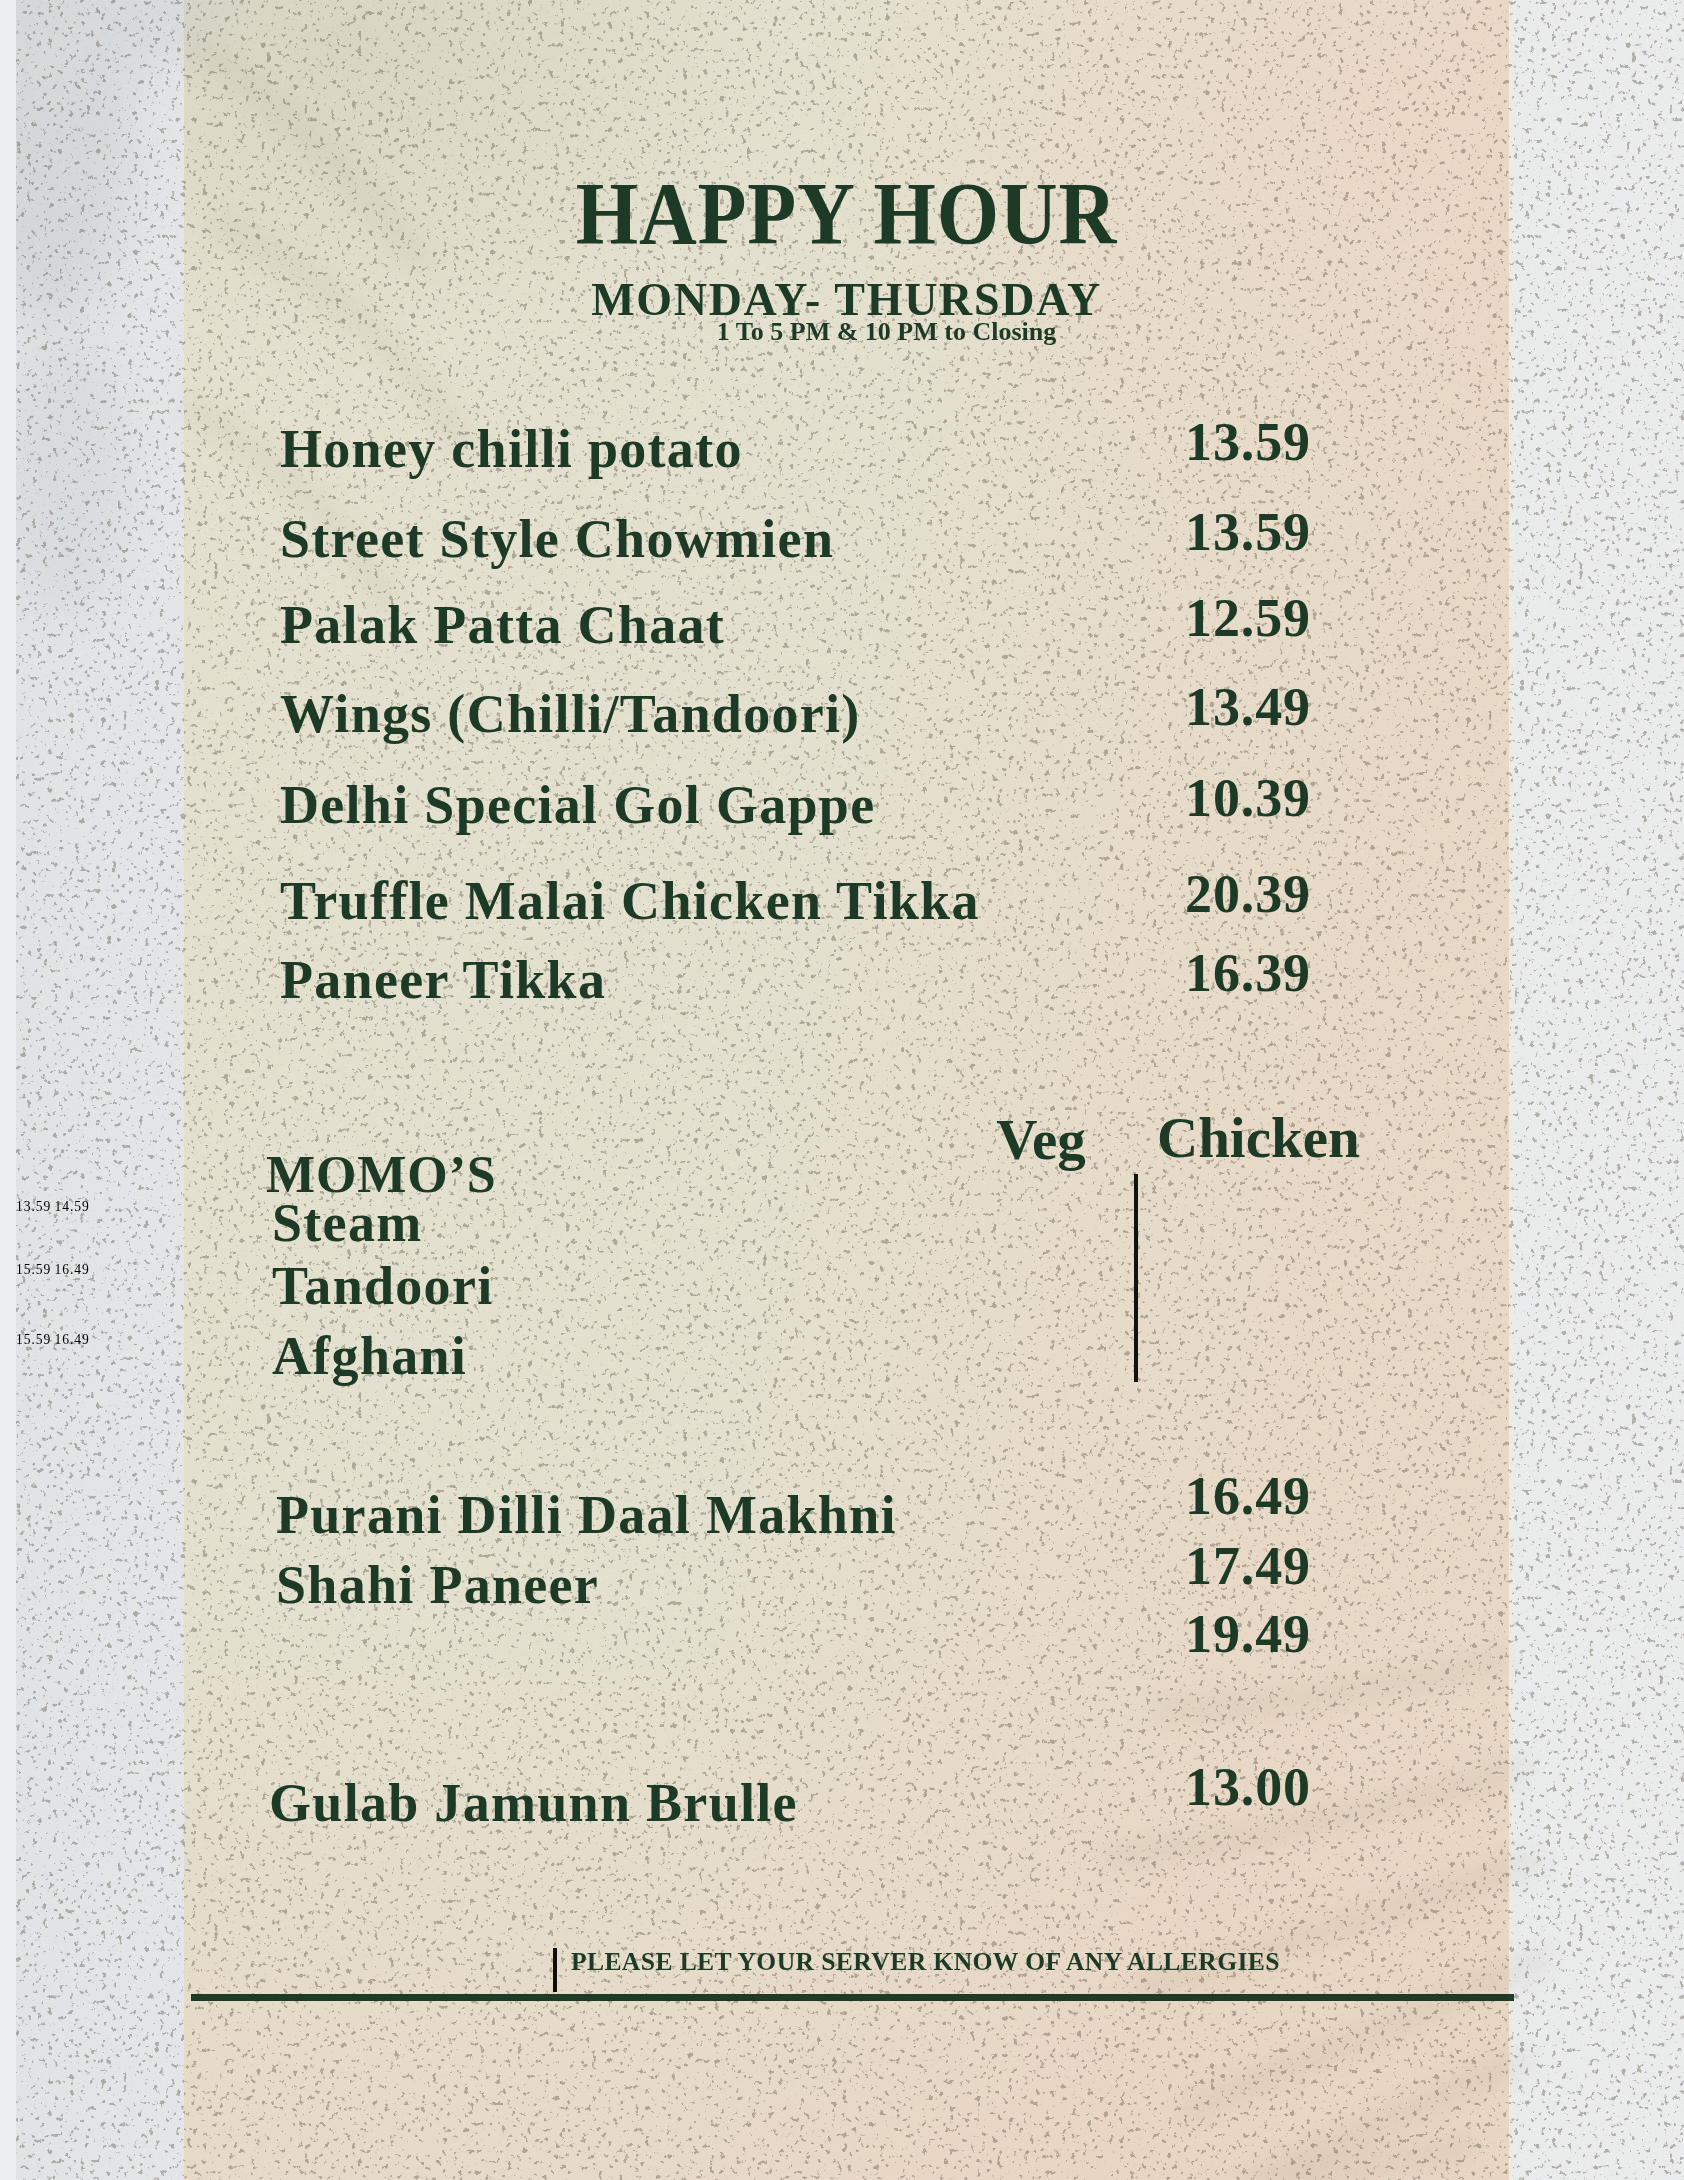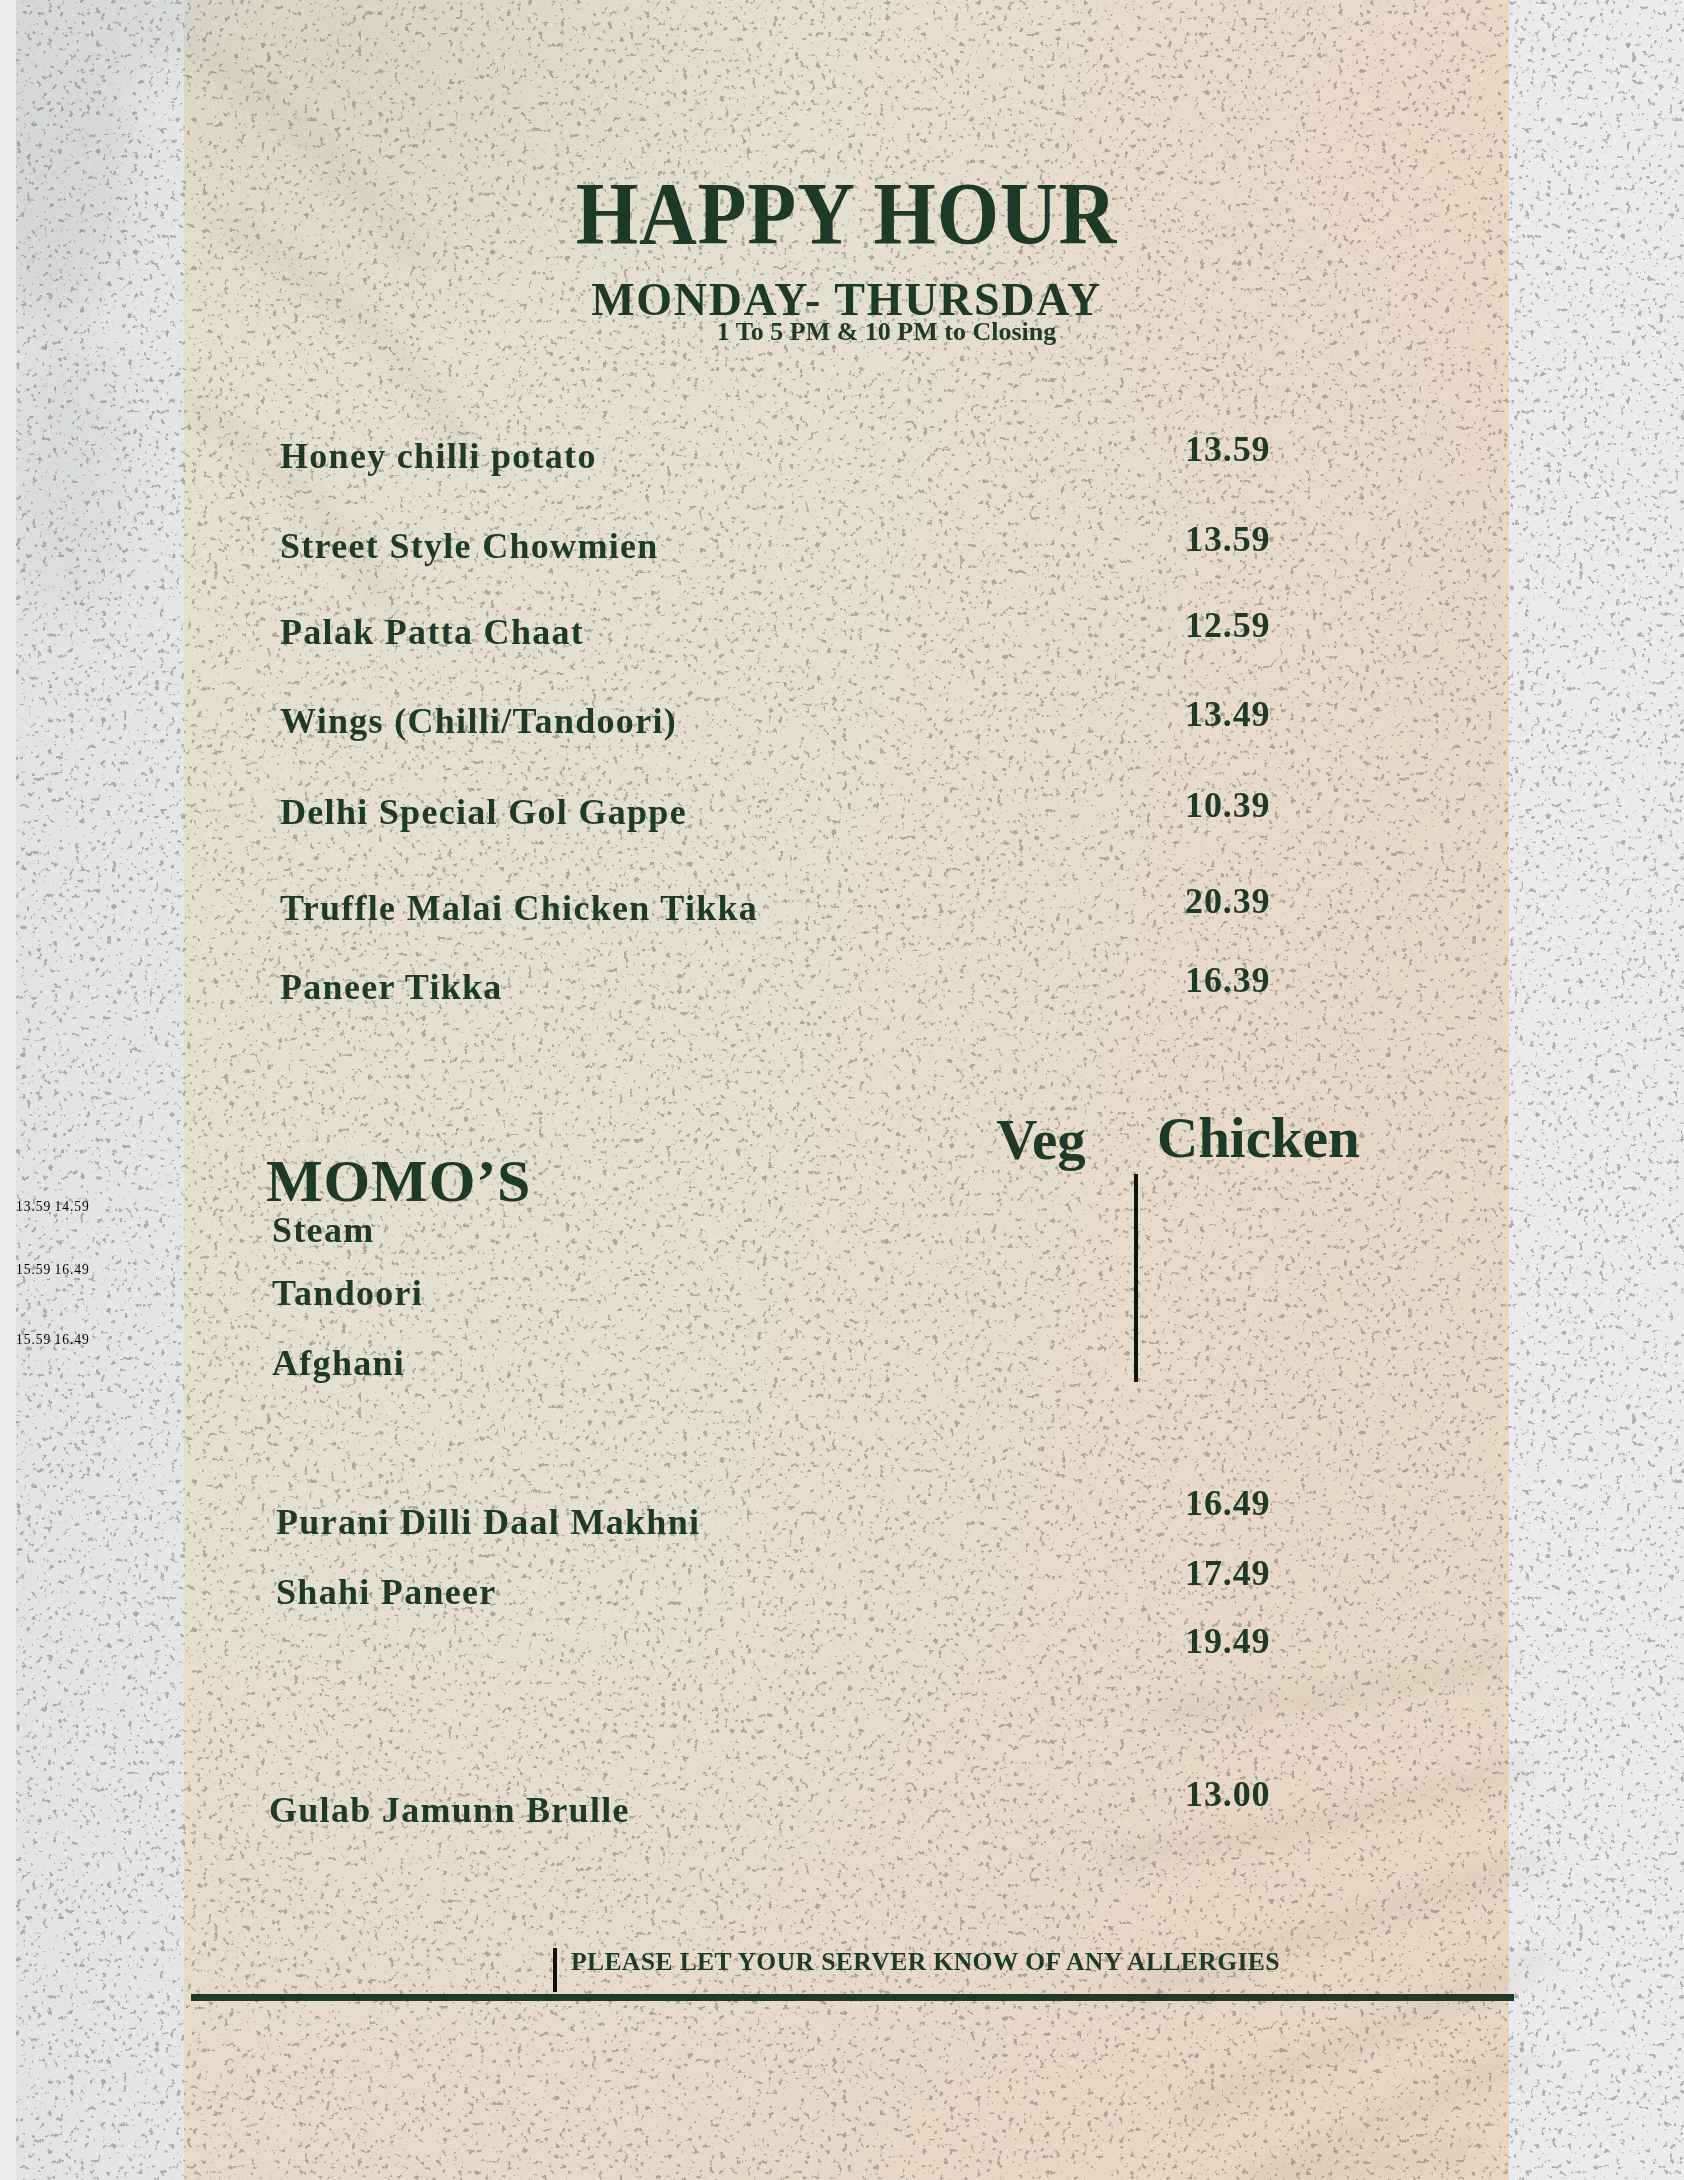--- a/index.html
+++ b/index.html
@@ -28,31 +28,31 @@
   }
   .title{
     left:168px;width:1325px;top:106px;
     font-size:89px;line-height:94px;text-align:center;
     letter-spacing:0.9px;transform:scaleX(0.9);transform-origin:50% 50%;
   }
   .days{left:168px;width:1325px;top:232px;font-size:46px;line-height:43px;text-align:center;letter-spacing:1.7px;}
   .hours{left:168px;width:1325px;top:284px;font-size:26px;line-height:43px;text-align:center;padding-left:40px;}
   .row{position:absolute;left:0;top:0;width:1685px;height:49px;z-index:2;}
   .row .name,.row .price{
-    position:absolute;top:8px;
+    position:absolute;top:1px;
     font-weight:700;color:#1c3a25;white-space:nowrap;
-    font-size:36px;line-height:47px;letter-spacing:1.3px;
+    font-size:54px;line-height:47px;letter-spacing:1.3px;
   }
   .starter .name{left:264px;}
   .starter .price{left:1169px;letter-spacing:0.9px;transform:translateY(-6.8px);}
   .main .name{left:260px;}
   .main .price{left:1169px;letter-spacing:0.9px;transform:translateY(-19px);}
   .dessert .name{left:253px;}
   .dessert .price{left:1169px;letter-spacing:0.9px;transform:translateY(-16px);}
-  .momos-heading{left:250px;top:1101px;font-size:60px;line-height:61px;letter-spacing:0.9px;}
+  .momos-heading{left:250px;top:1101px;font-size:52px;line-height:61px;letter-spacing:0.9px;}
   .col-head{font-size:57px;line-height:44px;text-align:center;}
   .veg-head{left:940px;width:170px;top:1118px;}
   .chicken-head{left:1141px;width:170px;top:1116px;}
   .momo .name{left:256px;}
   .momo .veg{left:920px;width:187px;text-align:center;letter-spacing:0.9px;transform:translateY(-6.8px);}
   .momo .chk{left:1143px;width:187px;text-align:center;letter-spacing:0.9px;transform:translateY(-12.8px);}
   .col-divider{
     position:absolute;z-index:2;
     left:1118px;top:1174px;width:4.3px;height:208px;
     background:#101410;

